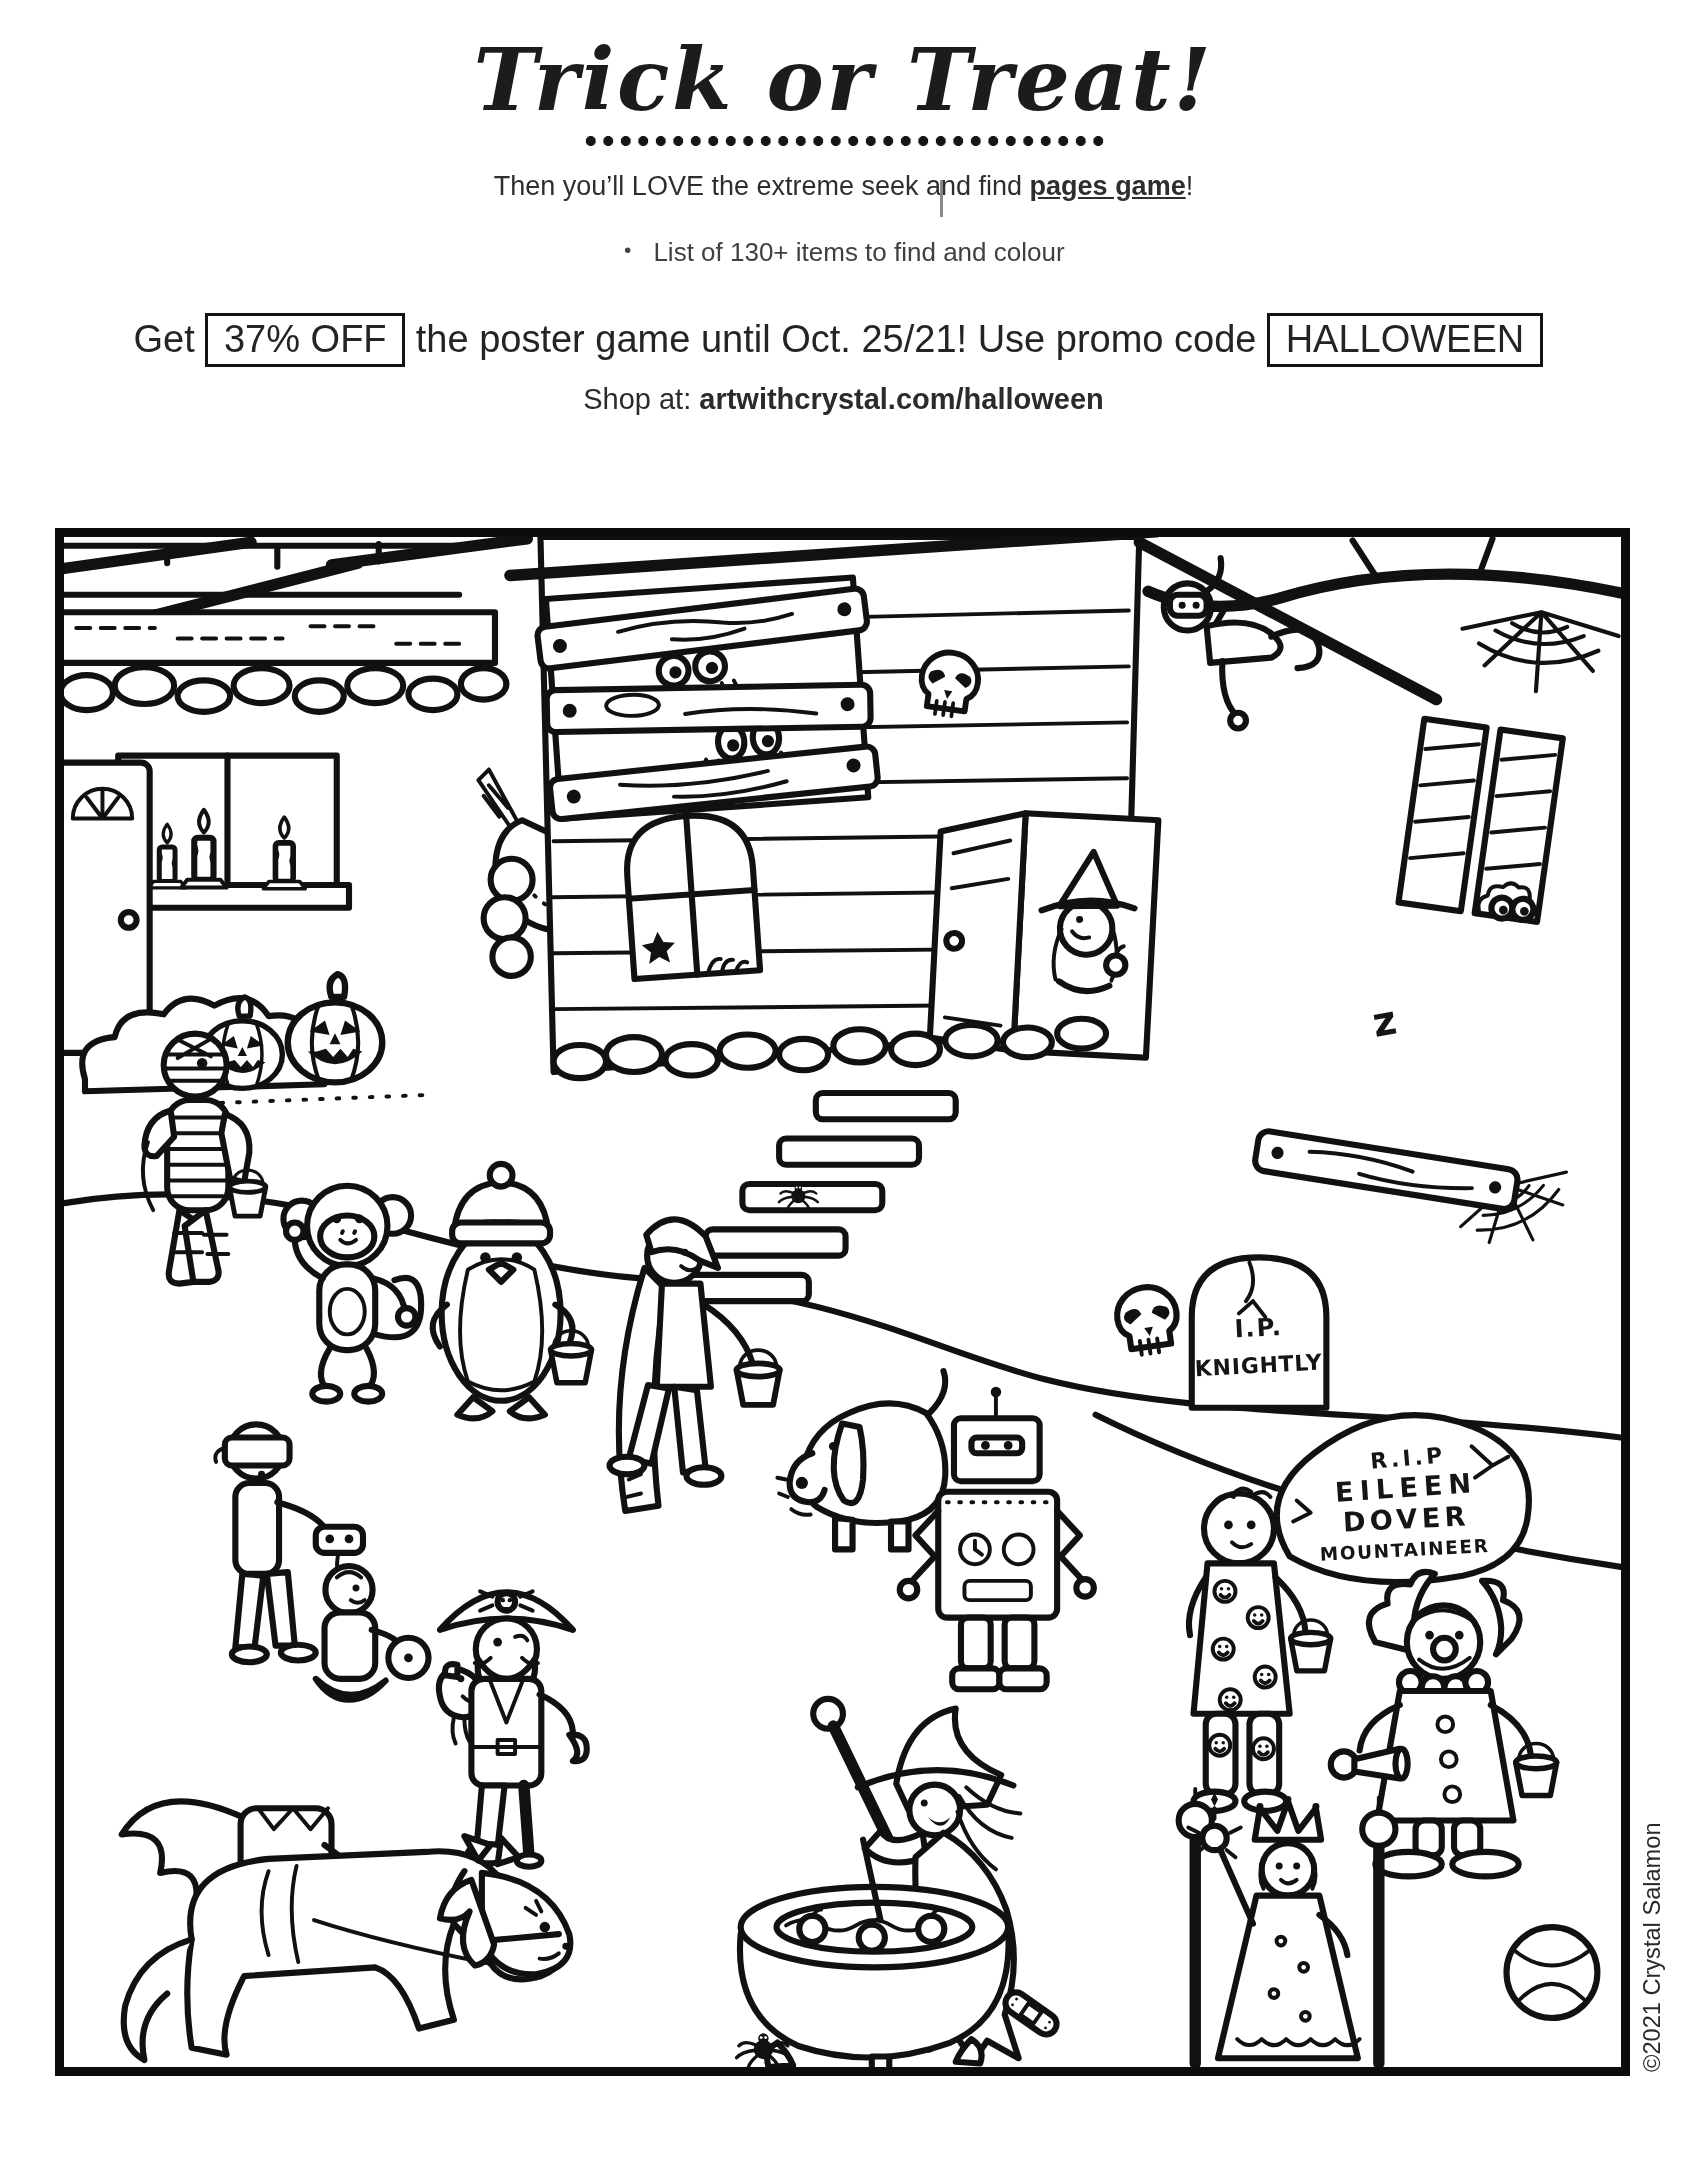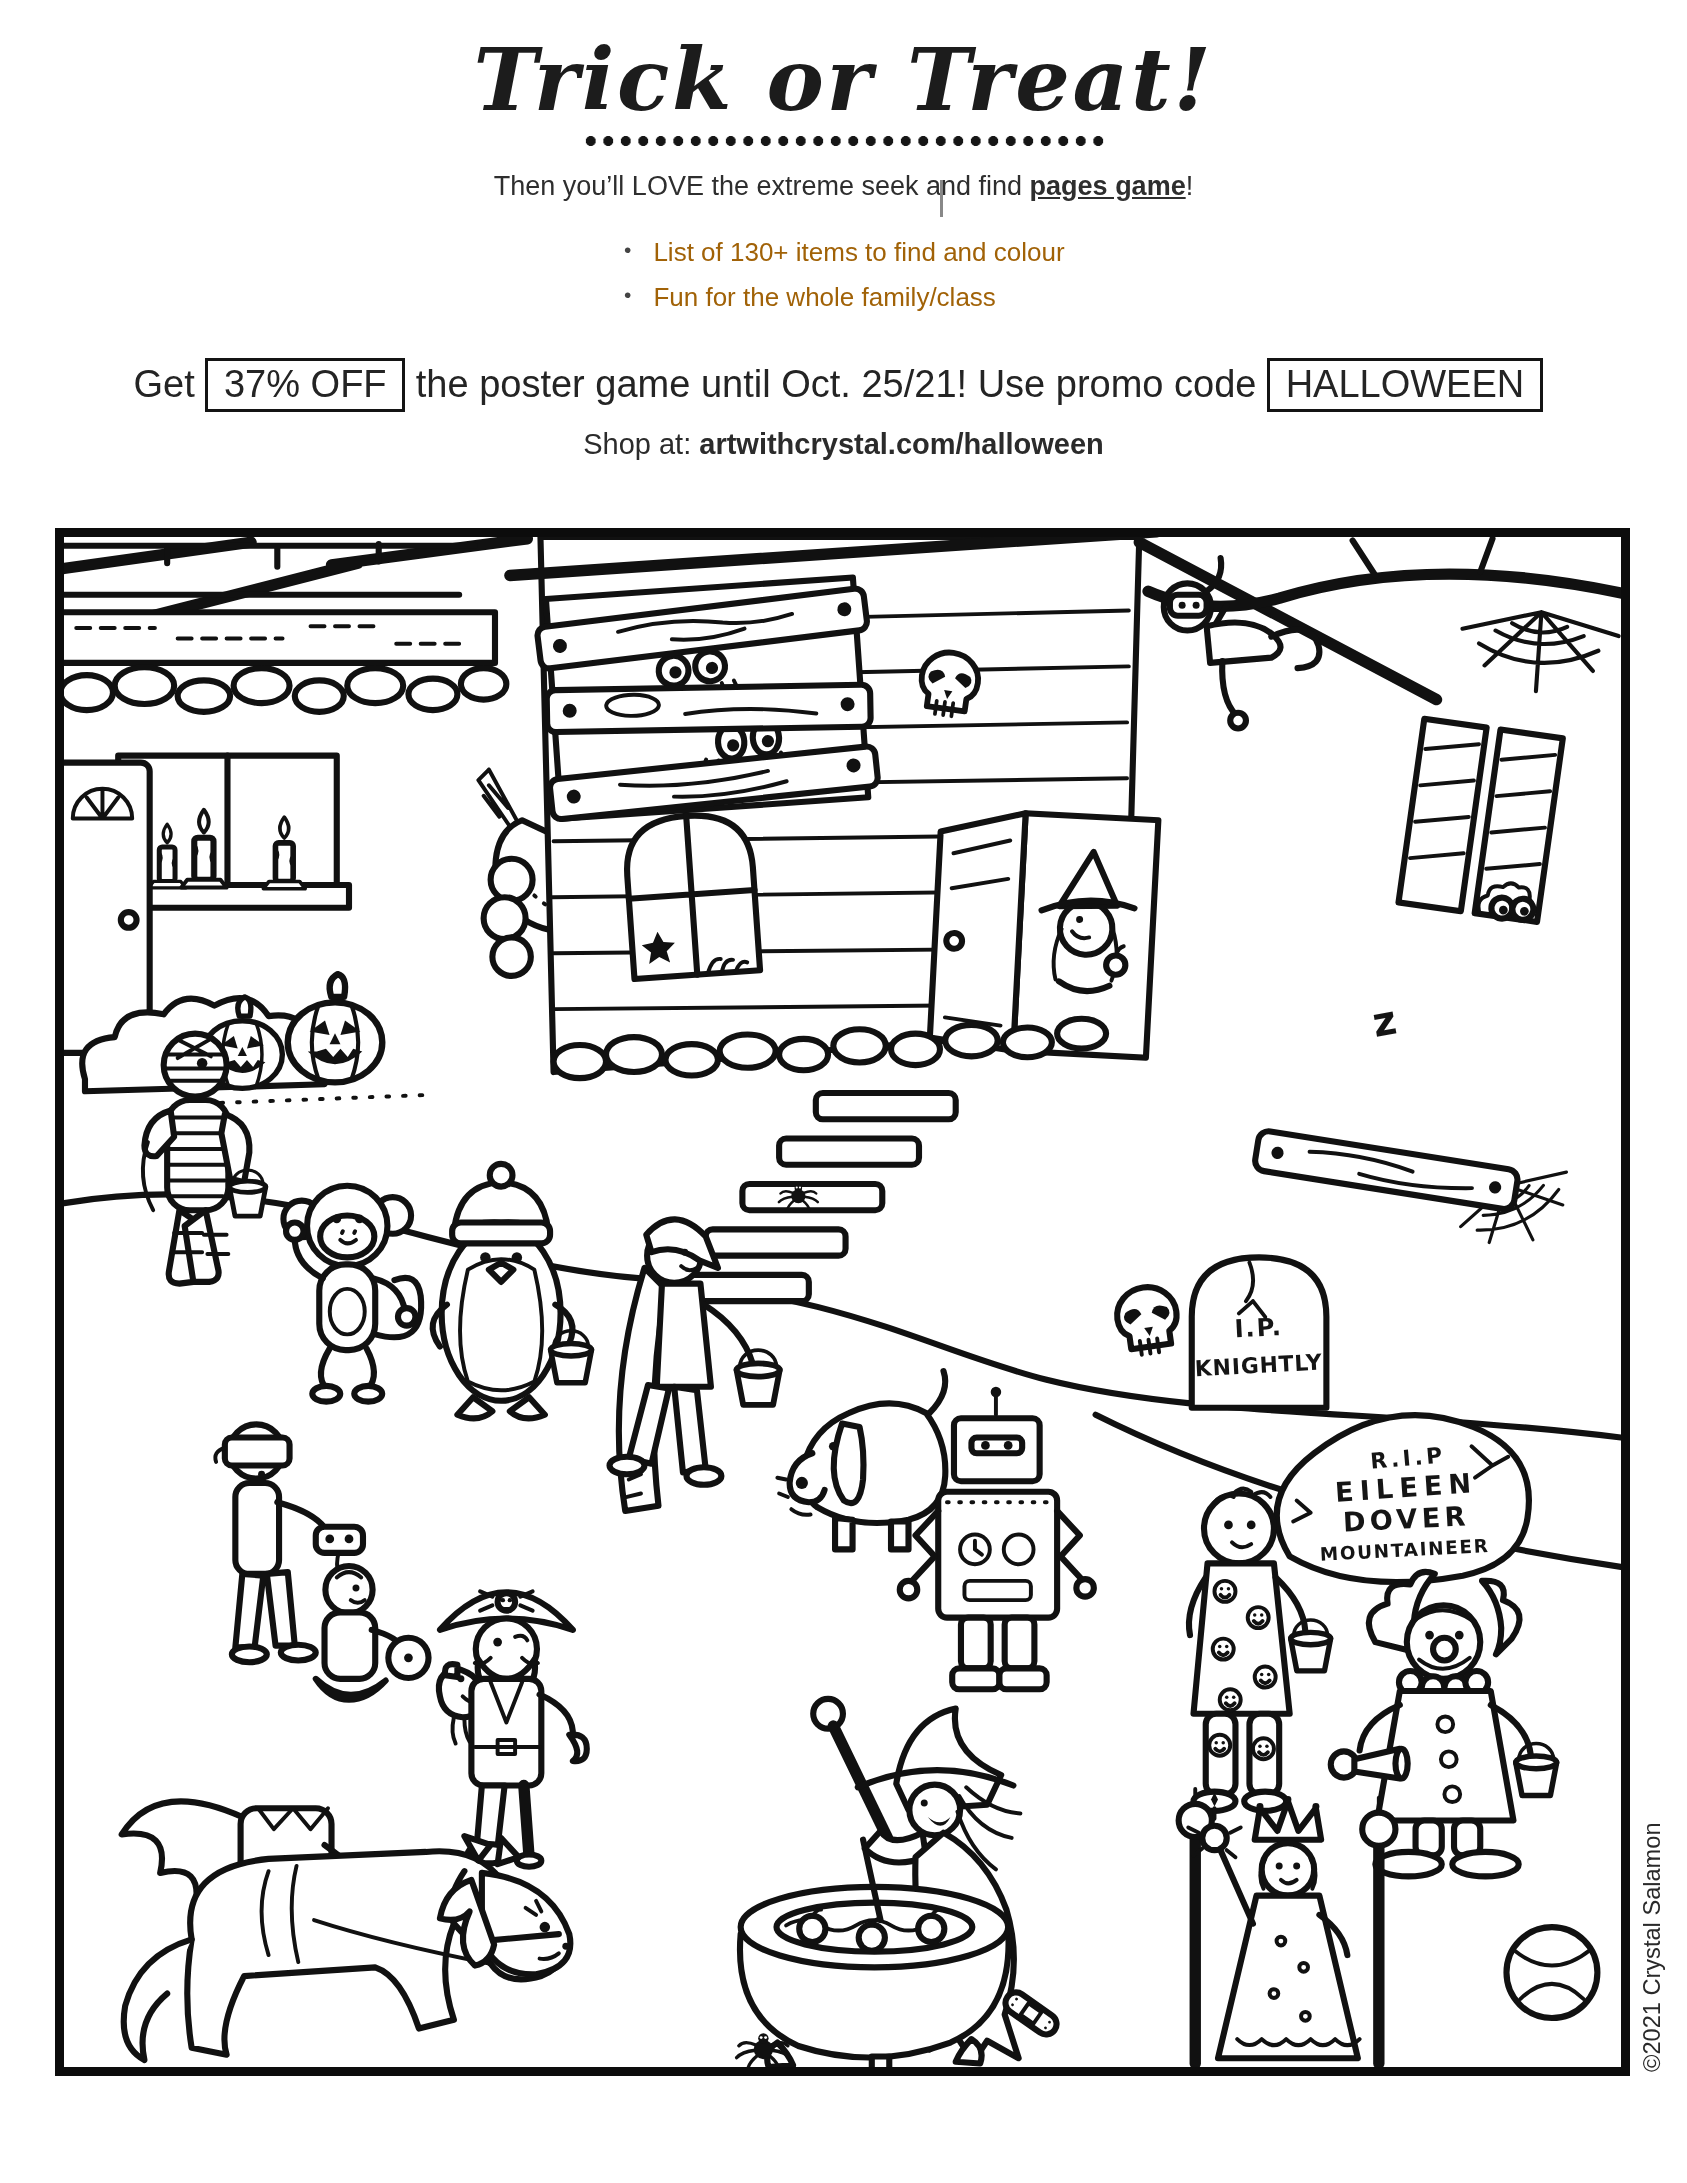--- a/index.html
+++ b/index.html
@@ -8,21 +8,21 @@
   .top{position:absolute;top:0;left:0;right:0;text-align:center;}
   .title{margin-top:35px;font-family:"DejaVu Serif",serif;font-style:italic;font-weight:700;
          font-size:86px;letter-spacing:2.6px;color:#1c1c1c;line-height:1.05;}
   .dots{width:524px;height:14px;margin:8.7px auto 23px;
         background-image:radial-gradient(circle at center,#161616 42%,transparent 47%);
         background-size:17.5px 14px;background-repeat:repeat-x;}
   .enjoy{font-size:39px;color:#2e2e2e;}
   .caret{position:absolute;left:940px;top:180px;width:2.6px;height:37px;background:#888;}
   .subtitle{font-size:27px;margin-top:12.2px;color:#2e2e2e;}
   .linkish{font-weight:700;text-decoration:underline;}
-  ul.bullets{display:inline-block;text-align:left;margin:21px 0 0 0;padding:0;font-size:26px;color:#a16207;}
+  ul.bullets{display:inline-block;text-align:left;margin:21px 0 0 0;padding:0;font-size:26px;color:#404040;}
   ul.bullets li{list-style:none;margin:14px 0;padding-left:31px;position:relative;}
   ul.bullets li::before{content:"\2022";position:absolute;left:1.7px;top:0.9px;font-size:21px;color:#444;}
   .promo{font-size:38px;margin-top:31px;color:#242424;}
   .pbox{display:inline-block;border:3.5px solid #141414;padding:1.7px 15.7px 3.5px;margin:0 10.5px;}
   .shop{font-size:29px;margin-top:15.7px;color:#2b2b2b;}
   .bold{font-weight:700;}
   .frame{position:absolute;left:55px;top:528px;width:1575px;height:1548px;
          border:9.6px solid #0c0c0c;box-sizing:border-box;background:#fff;}
   .frame svg{display:block;width:100%;height:100%;}
   .copyright{position:absolute;left:1639px;top:2072px;transform-origin:0 0;
@@ -40,21 +40,20 @@
 <body>
 
 <div class="page">
 
   <div class="top">
     <div class="title">Trick or Treat!</div>
     <div class="dots"></div>
     <div class="subtitle"><span>Then you’ll LOVE the extreme seek and find </span><span class="linkish">pages game</span><span>!</span></div>
     <ul class="bullets">
       <li>List of 130+ items to find and colour</li>
-      <li>Fun for the whole family/class</li>
     </ul>
     <div class="promo"><span>Get</span><span class="pbox">37% OFF</span><span>the poster game until Oct. 25/21! Use promo code</span><span class="pbox">HALLOWEEN</span></div>
     <div class="shop"><span>Shop at:</span>&nbsp;<span class="bold">artwithcrystal.com/halloween</span></div>
   </div>
 
   <div class="caret"></div>
 
   <div class="frame">
     <svg viewBox="0 0 1781 1750" preserveAspectRatio="none">
       <defs>

